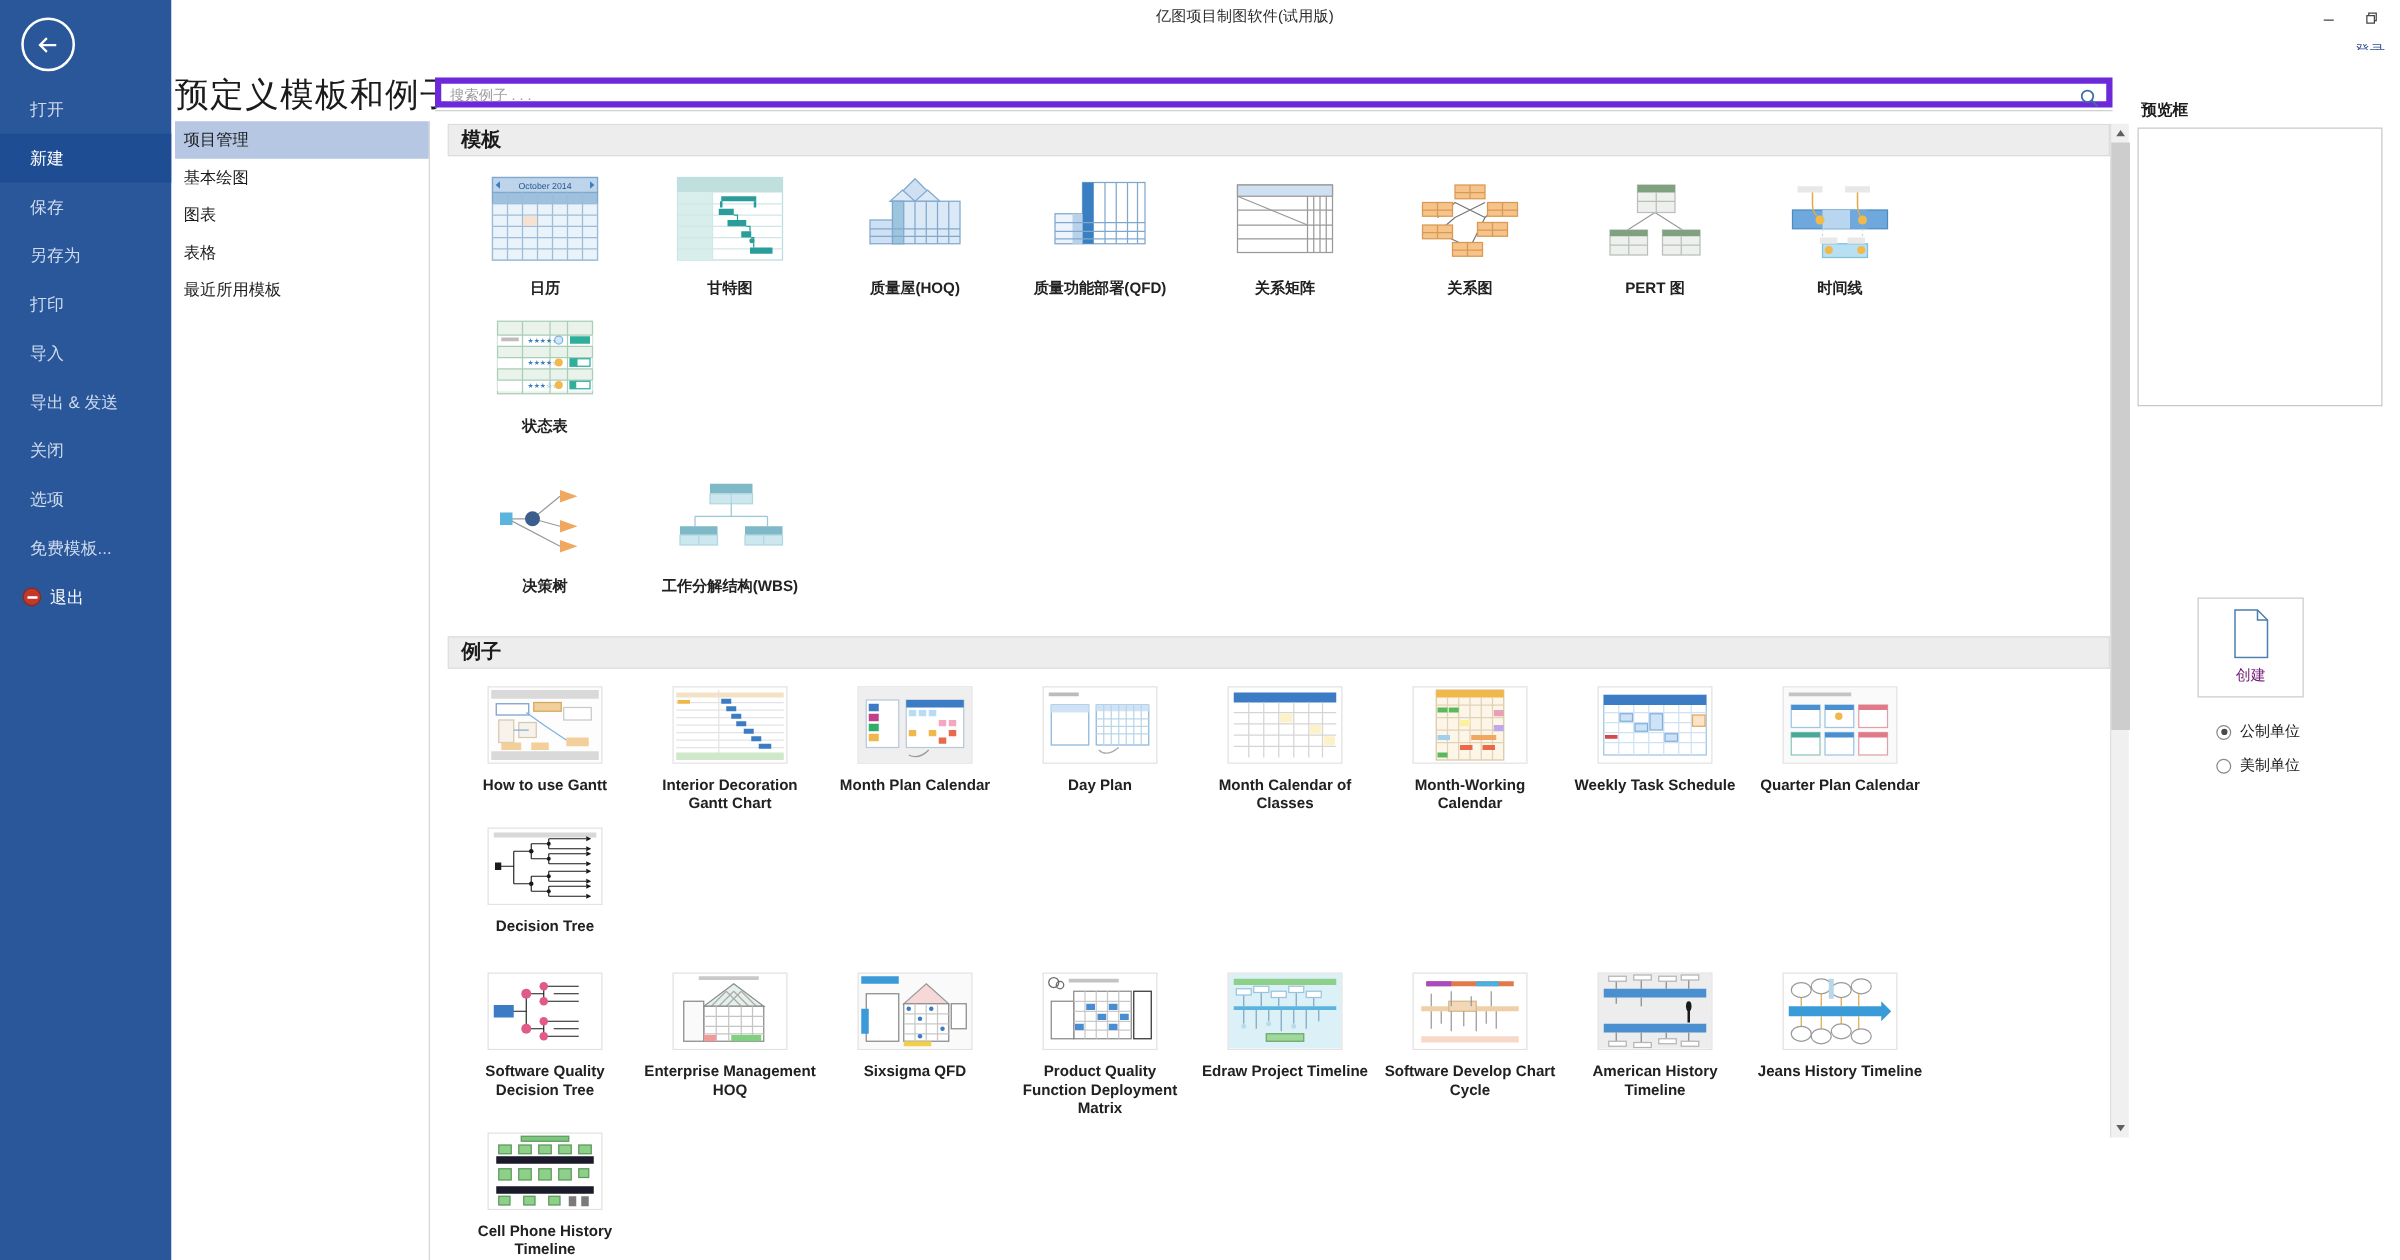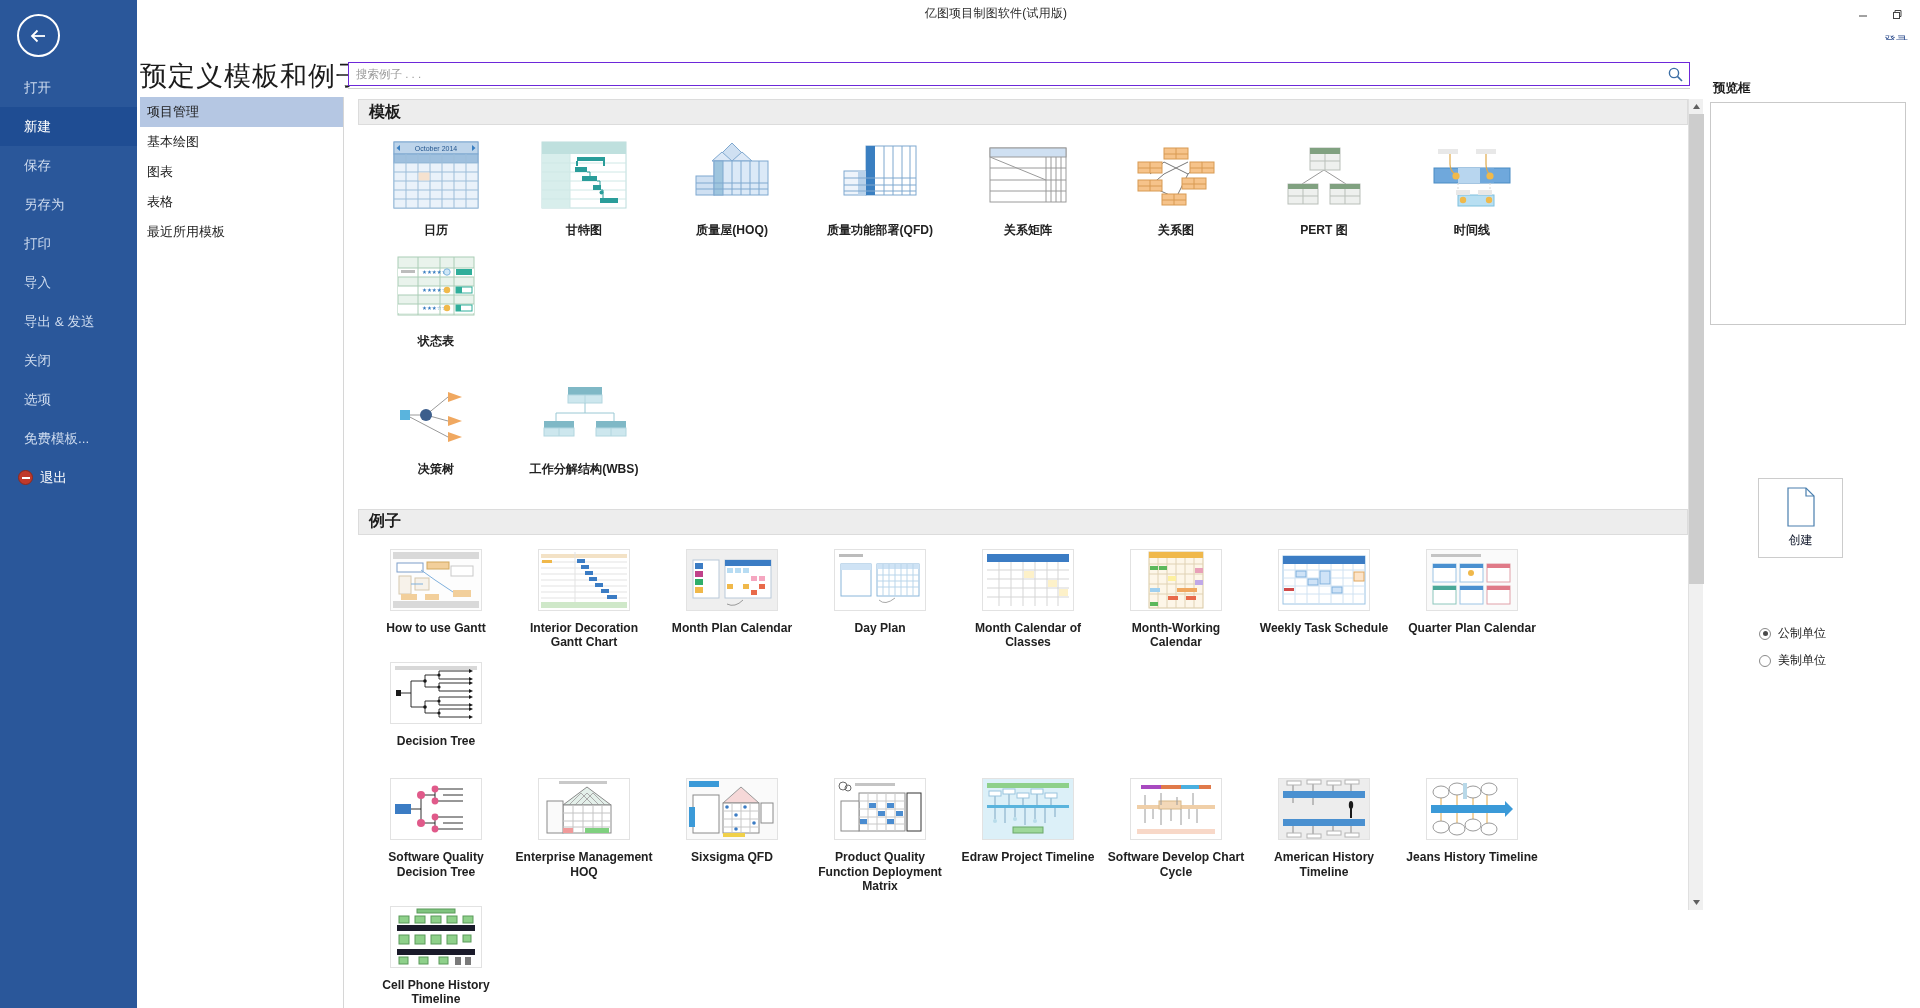--- a/index.html
+++ b/index.html
@@ -54,21 +54,21 @@
   }
   .exit-badge i { display:block; width:8px; height:2px; background:#ffffff; }
 
   
   .page-title {
     position:absolute; left:140px; top:58px; font-size:27px; color:#1b1b1b;
     letter-spacing:1px;
   }
   .searchbox {
     position:absolute; left:348px; top:62px; width:1342px; height:24px;
-    border:1px solid #6d28d9; background:#ffffff;
+    border:5px solid #6d28d9; background:#ffffff;
   }
   .searchbox input {
     width:100%; height:100%; border:0; outline:0; padding:0 28px 0 7px;
     font-size:11.5px; color:#444; font-family:inherit; background:transparent;
   }
   .searchbox input::placeholder { color:#9a9a9a; }
   .search-icon {
     position:absolute; right:5px; top:3px; width:17px; height:17px;
     color:#3b6ea5;
   }
@@ -143,24 +143,24 @@
   .preview-box {
     position:absolute; left:5px; top:62px; width:196px; height:223px;
     border:1px solid #c9c9c9; background:#ffffff;
   }
   .create-btn {
     position:absolute; left:53px; top:438px; width:85px; height:80px;
     border:1px solid #cccccc; background:#ffffff;
     display:flex; flex-direction:column; align-items:center; justify-content:center; gap:5px;
   }
   .create-btn .doc-icon { width:32px; height:40px; }
-  .create-btn .lbl { font-size:12px; color:#0f172a; }
+  .create-btn .lbl { font-size:12px; color:#701a75; }
   .radio-row {
-    position:absolute; left:54px; display:flex; align-items:center; gap:7px;
-    font-size:12px; color:#1b1b1b;margin-top:48px;
+    position:absolute; left:68px; display:flex; align-items:center; gap:7px;
+    font-size:12px; color:#1b1b1b;
   }
   .radio-row.r1 { top:537px; }
   .radio-row.r2 { top:564px; }
   .radio {
     width:12px; height:12px; border-radius:50%; border:1px solid #8a8a8a; background:#fff;
     display:flex; align-items:center; justify-content:center; flex:0 0 auto;
   }
   .radio.checked::after { content:""; width:5px; height:5px; border-radius:50%; background:#4a4a4a; }
 </style>
 </head>

